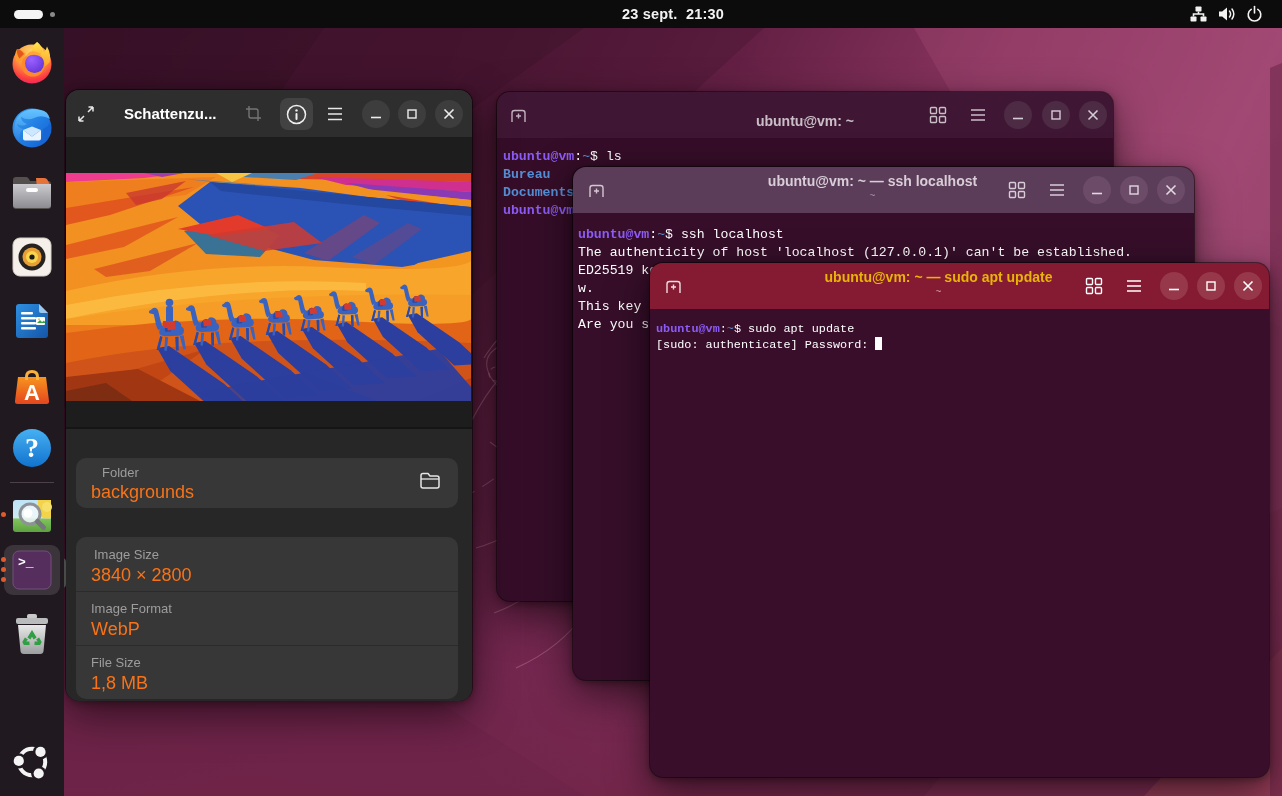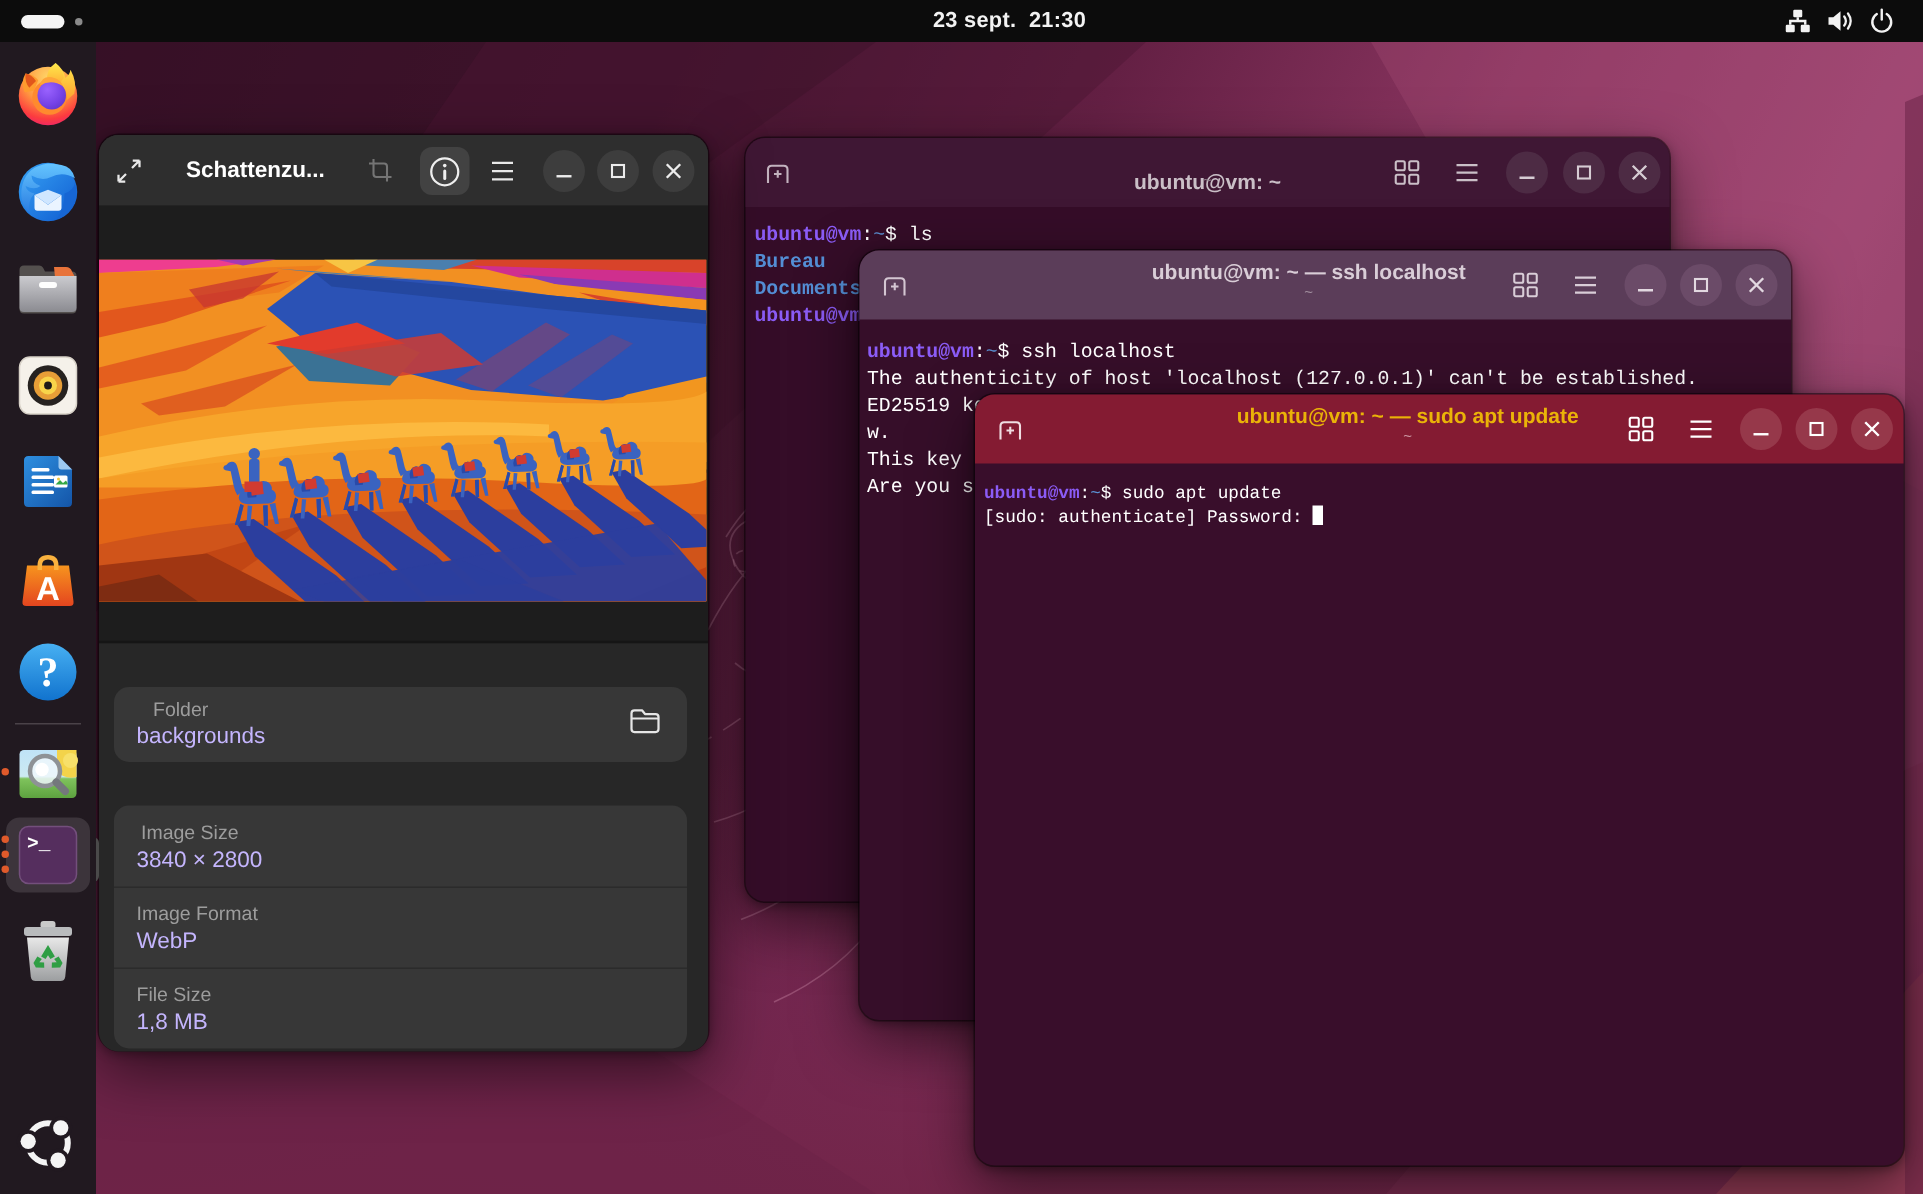--- a/index.html
+++ b/index.html
@@ -22,21 +22,21 @@
   .thead { position:absolute; left:0; top:0; right:0; height:46px; border-radius:13px 13px 0 0; }
   .tbody { position:absolute; left:0; right:0; top:46px; bottom:0; border-radius:0 0 13px 13px; }
   .mono { font-family:"Liberation Mono", monospace; font-size:13.2px; line-height:18px; white-space:pre; }
   .ttitle { position:absolute; top:6px; left:0; right:0; text-align:center; font-weight:bold; font-size:14px; }
   .tsub { position:absolute; top:23px; left:0; right:0; text-align:center; font-size:10px; }
   .cbtn { position:absolute; top:9px; width:28px; height:28px; border-radius:50%; }
   .pg { color:#8b5cf6; font-weight:bold; }
   .pb { color:#5a8fd0; }
   .lb { color:#548fd6; font-weight:bold; }
   .plabel { position:absolute; font-size:13px; color:#9d9d9d; }
-  .pvalue { position:absolute; font-size:15px; color:#c4b5fd; }
+  .pvalue { position:absolute; font-size:18px; color:#f97316; }
 </style>
 </head>
 <body>
 
 <div class="abs" id="wall">
 <svg width="1218" height="768" viewBox="0 0 1218 768">
   <defs>
     <linearGradient id="wg" x1="0" y1="0" x2="1" y2="0.30">
       <stop offset="0" stop-color="#371026"></stop>
       <stop offset="0.30" stop-color="#461631"></stop>

